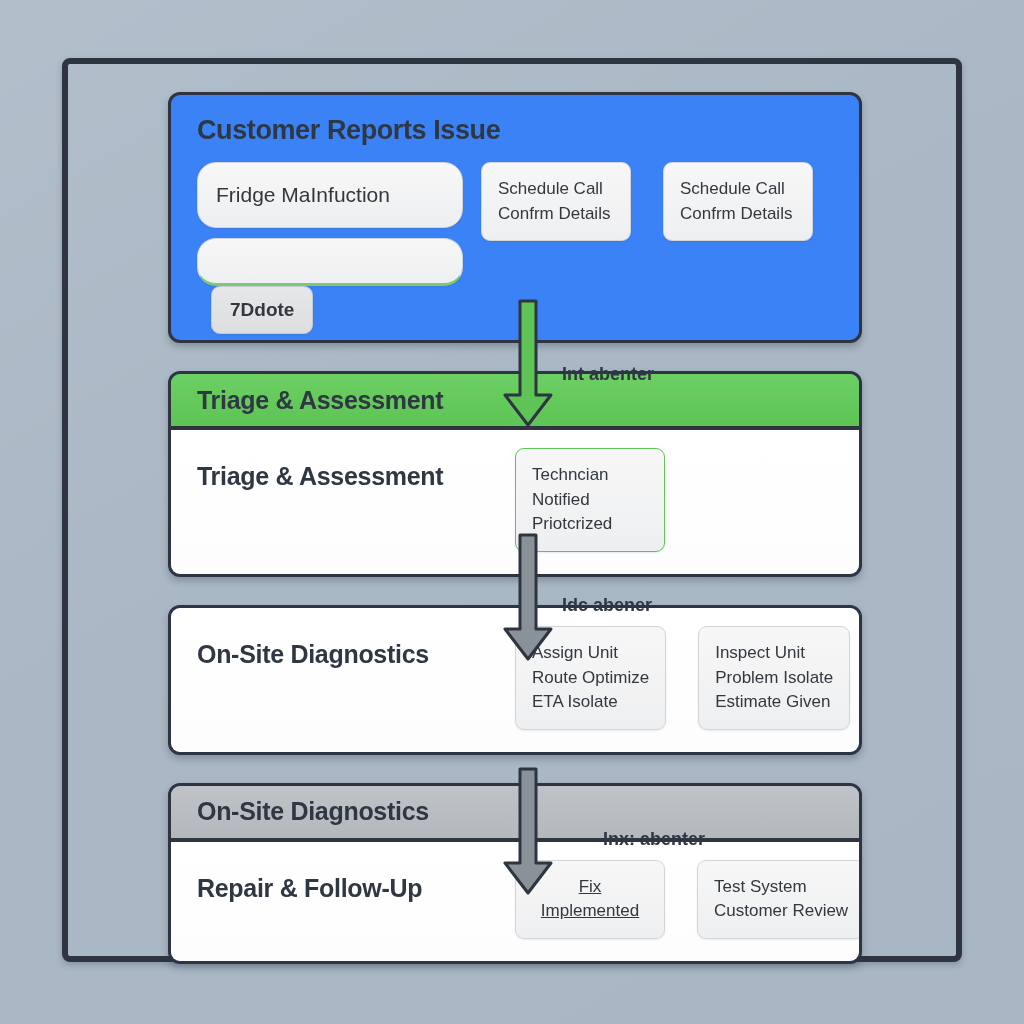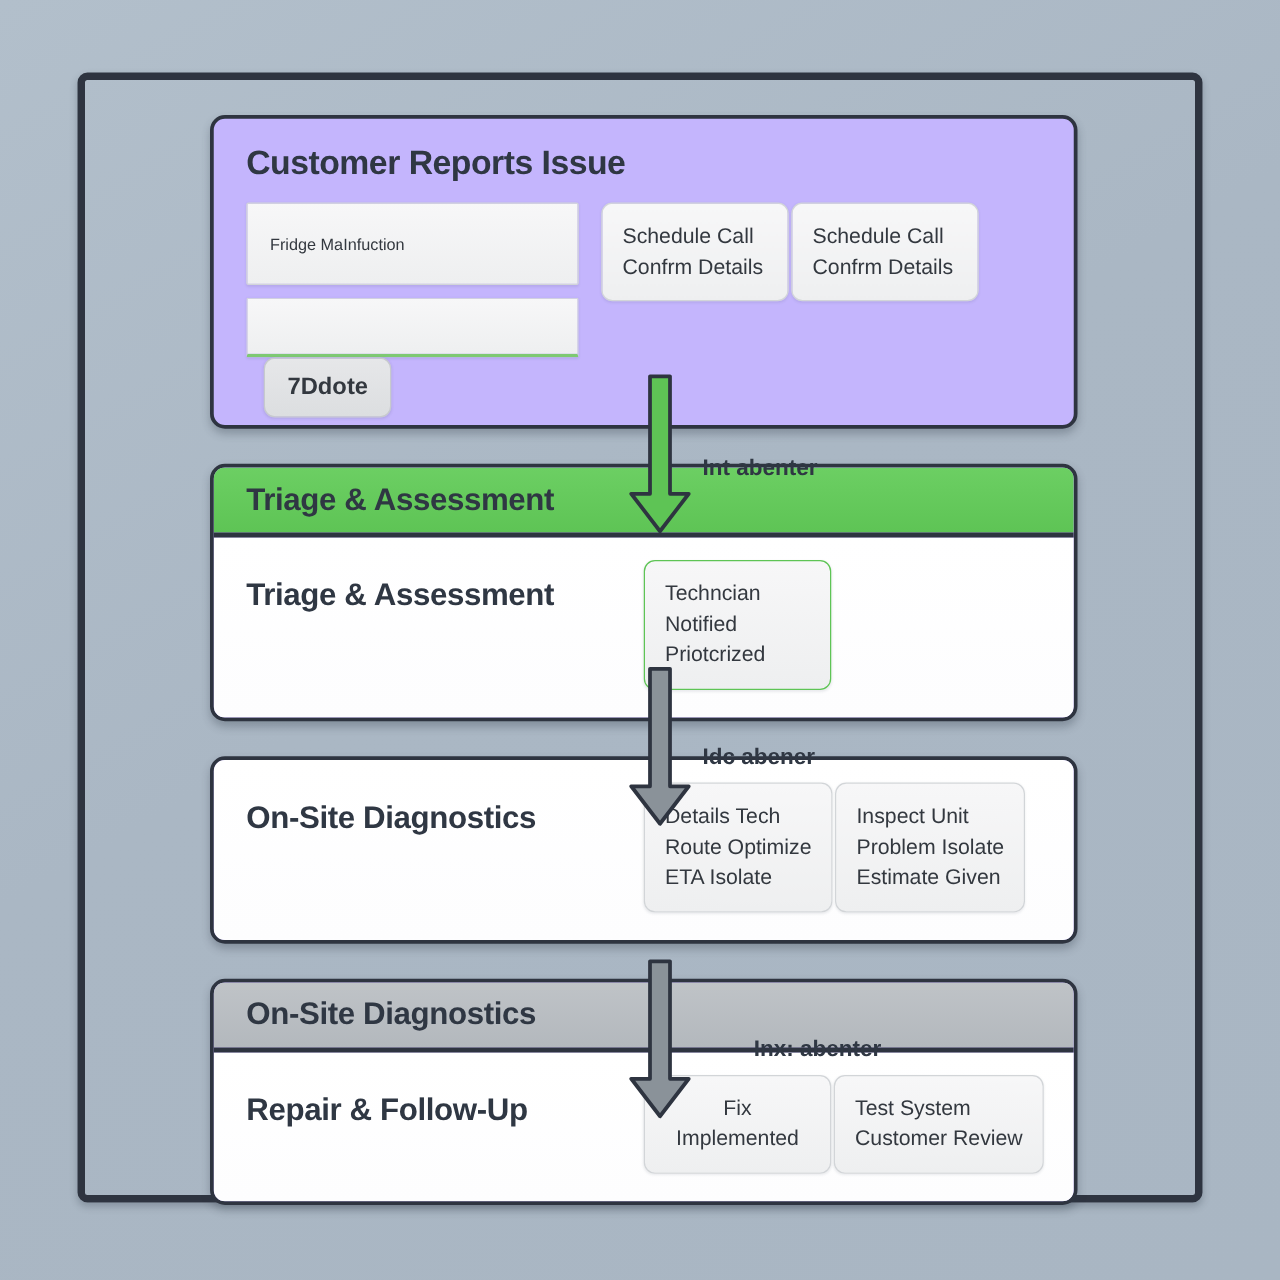--- a/index.html
+++ b/index.html
@@ -33,21 +33,21 @@
     position: absolute;
     left: 168px;
     top: 92px;
     width: 694px;
   }
 
   .stage-card {
     position: relative;
     border: 3px solid #2e3440;
     border-radius: 12px;
-    background: #c4b5fd;
+    background: #3b82f6;
     box-sizing: border-box;
     box-shadow: 0 4px 7px rgba(45,55,70,0.30);
     overflow: hidden;
   }
 
   
   .stage-header {
     position: relative;
     height: 56px;
     display: flex;
@@ -81,39 +81,39 @@
     font-size: 25px;
     font-weight: bold;
     color: #2f3743;
     letter-spacing: -0.3px;
     flex: 0 0 300px;
     padding-top: 14px;
     white-space: nowrap;
   }
   .chip-row {
     display: flex;
-    gap: 2px;
+    gap: 32px;
     align-items: stretch;
     flex: 1;
     justify-content: flex-start;
   }
   .chip {
     background: linear-gradient(180deg,#f7f7f8 0%, #eeeff0 100%);
     border: 1.5px solid #d2d5d8;
     border-radius: 9px;
     padding: 14px 16px;
     font-size: 17px;
     line-height: 1.45;
     color: #33383f;
     box-sizing: border-box;
     min-width: 150px;
     box-shadow: 0 1px 2px rgba(60,70,85,0.10);
   }
   .chip-green-border { border-color: #5ec455; }
-  .chip-center { text-align: center; }
+  .chip-center { text-align: center; text-decoration: underline; }
   .chip-line { display: block; white-space: nowrap; }
 
   
   #card-intake .intake-title {
     font-size: 27px;
     font-weight: bold;
     color: #2f3743;
     padding: 20px 0 0 26px;
     letter-spacing: -0.4px;
   }
@@ -122,26 +122,26 @@
     gap: 18px;
     padding: 16px 24px 0 26px;
     align-items: flex-start;
   }
   #card-intake .intake-main {
     flex: 0 0 266px;
   }
   .field-box {
     background: linear-gradient(180deg,#f7f7f8 0%, #eeeff0 100%);
     border: 1.5px solid #d2d5d8;
-    border-radius: 2px;
+    border-radius: 19px;
     height: 66px;
     display: flex;
     align-items: center;
     padding: 0 18px;
-    font-size: 13px;
+    font-size: 21px;
     color: #33383f;
     box-sizing: border-box;
     box-shadow: 0 1px 2px rgba(60,70,85,0.10);
   }
   .field-box-empty {
     margin-top: 10px;
     height: 48px;
     border-bottom: 3px solid #7ec973;
   }
   .bottom-strip {
@@ -232,21 +232,21 @@
     </div>
   </div>
 
   <div class="gap"></div>
 
   <div class="stage-card">
     <div class="stage-body">
       <div class="stage-body-title">On-Site Diagnostics</div>
       <div class="chip-row">
         <div class="chip">
-          <span class="chip-line">Details Tech</span>
+          <span class="chip-line">Assign Unit</span>
           <span class="chip-line">Route Optimize</span>
           <span class="chip-line">ETA Isolate</span>
         </div>
         <div class="chip">
           <span class="chip-line">Inspect Unit</span>
           <span class="chip-line">Problem Isolate</span>
           <span class="chip-line">Estimate Given</span>
         </div>
       </div>
     </div>

